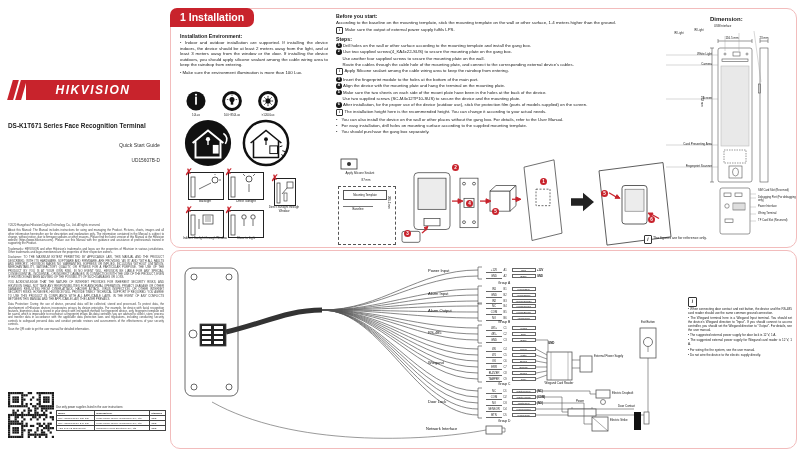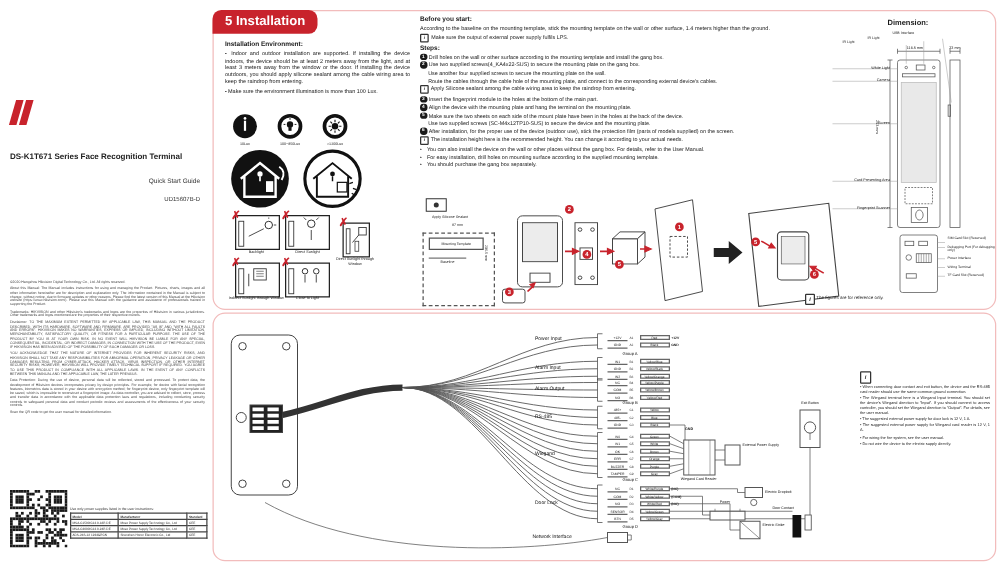--- a/index.html
+++ b/index.html
@@ -70,20 +70,21 @@
            font-size:4.5px;font-weight:bold;font-style:italic;text-align:center;}
   svg{display:block;}
 </style>
 </head>
 <body>
 
 <div id="page">
 
   <div class="logo-stripe" style="left:10px;"></div>
   <div class="logo-stripe" style="left:18px;"></div>
+  <div class="logo-bar">HIKVISION</div>
   <div class="product-title">DS-K1T671 Series Face Recognition Terminal</div>
   <div class="subtitle">Quick Start Guide</div>
   <div class="doc-no">UD15607B-D</div>
 
   <div class="legal">
 
   <p>©2020 Hangzhou Hikvision Digital Technology Co., Ltd. All rights reserved.</p>
       <p>About this Manual: The Manual includes instructions for using and managing the Product. Pictures, charts, images and all other information hereinafter are for description and explanation only. The information contained in the Manual is subject to change, without notice, due to firmware updates or other reasons. Please find the latest version of this Manual at the Hikvision website (https://www.hikvision.com/). Please use this Manual with the guidance and assistance of professionals trained in supporting the Product.</p>
       <p>Trademarks: HIKVISION and other Hikvision's trademarks and logos are the properties of Hikvision in various jurisdictions. Other trademarks and logos mentioned are the properties of their respective owners.</p>
       <p>Disclaimer: TO THE MAXIMUM EXTENT PERMITTED BY APPLICABLE LAW, THIS MANUAL AND THE PRODUCT DESCRIBED, WITH ITS HARDWARE, SOFTWARE AND FIRMWARE, ARE PROVIDED "AS IS" AND "WITH ALL FAULTS AND ERRORS". HIKVISION MAKES NO WARRANTIES, EXPRESS OR IMPLIED, INCLUDING WITHOUT LIMITATION, MERCHANTABILITY, SATISFACTORY QUALITY, OR FITNESS FOR A PARTICULAR PURPOSE. THE USE OF THE PRODUCT BY YOU IS AT YOUR OWN RISK. IN NO EVENT WILL HIKVISION BE LIABLE FOR ANY SPECIAL, CONSEQUENTIAL, INCIDENTAL, OR INDIRECT DAMAGES, IN CONNECTION WITH THE USE OF THE PRODUCT, EVEN IF HIKVISION HAS BEEN ADVISED OF THE POSSIBILITY OF SUCH DAMAGES OR LOSS.</p>
@@ -347,21 +348,21 @@
       </tr>
         <tr>
         <td>ADS-24S-12 1224GPCN</td>
         <td>Shenzhen Honor Electronic Co., Ltd</td>
         <td>CEE</td>
       </tr>
       </tbody>
   </table>
 
   <div class="sec-box" style="left:170px;top:8px;width:625px;height:238px;"></div>
-  <div class="sec-tab" style="left:170px;top:8px;">5 Installation</div>
+  <div class="sec-tab" style="left:170px;top:8px;">1 Installation</div>
 
   <div class="abs h-small" style="left:180px;top:33px;">Installation Environment:</div>
   <div class="envlist">
 
   <p>Indoor and outdoor installation are supported. If installing the device indoors, the device should be at least 2 meters away from the light, and at least 3 meters away from the window or the door. If installing the device outdoors, you should apply silicone sealant among the cable wiring area to keep the raindrop from entering.</p>
       <p>Make sure the environment illumination is more than 100 Lux.</p>
     </div>
 
   <svg class="abs" style="left:185px;top:90px;" width="22" height="22" viewBox="0 0 30 30">
     <circle cx="15" cy="15" r="13" fill="#111"></circle>

